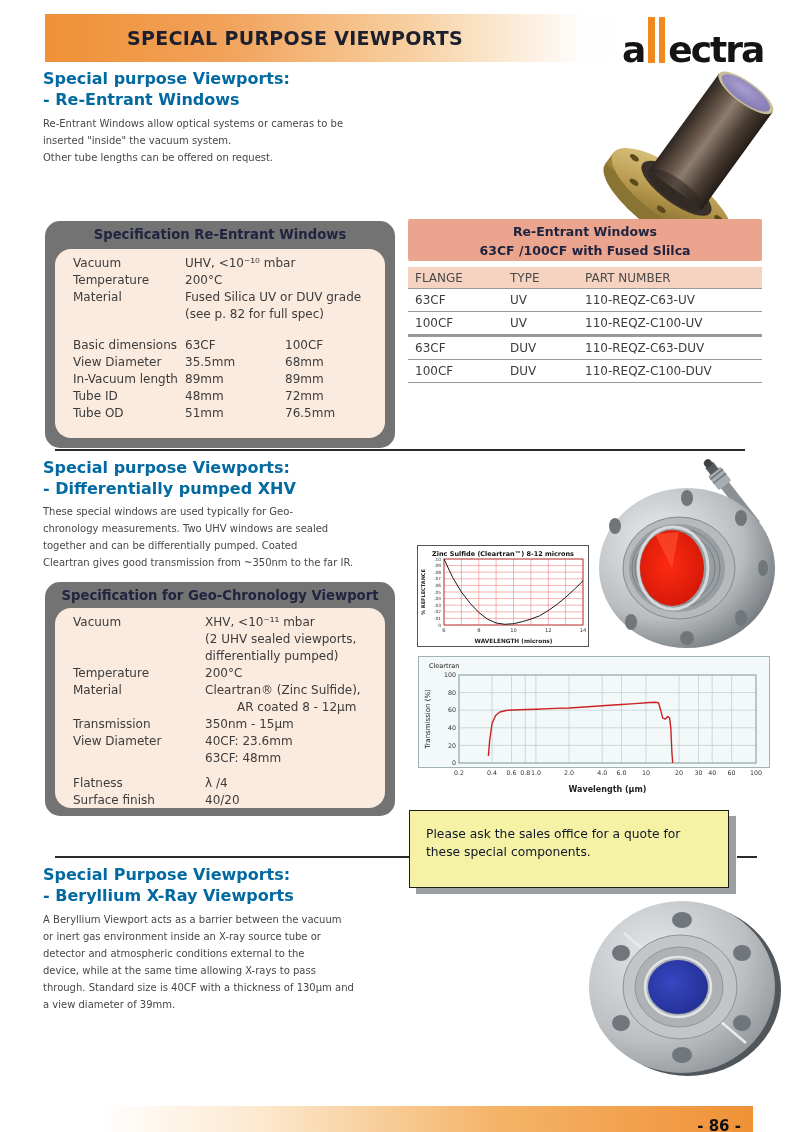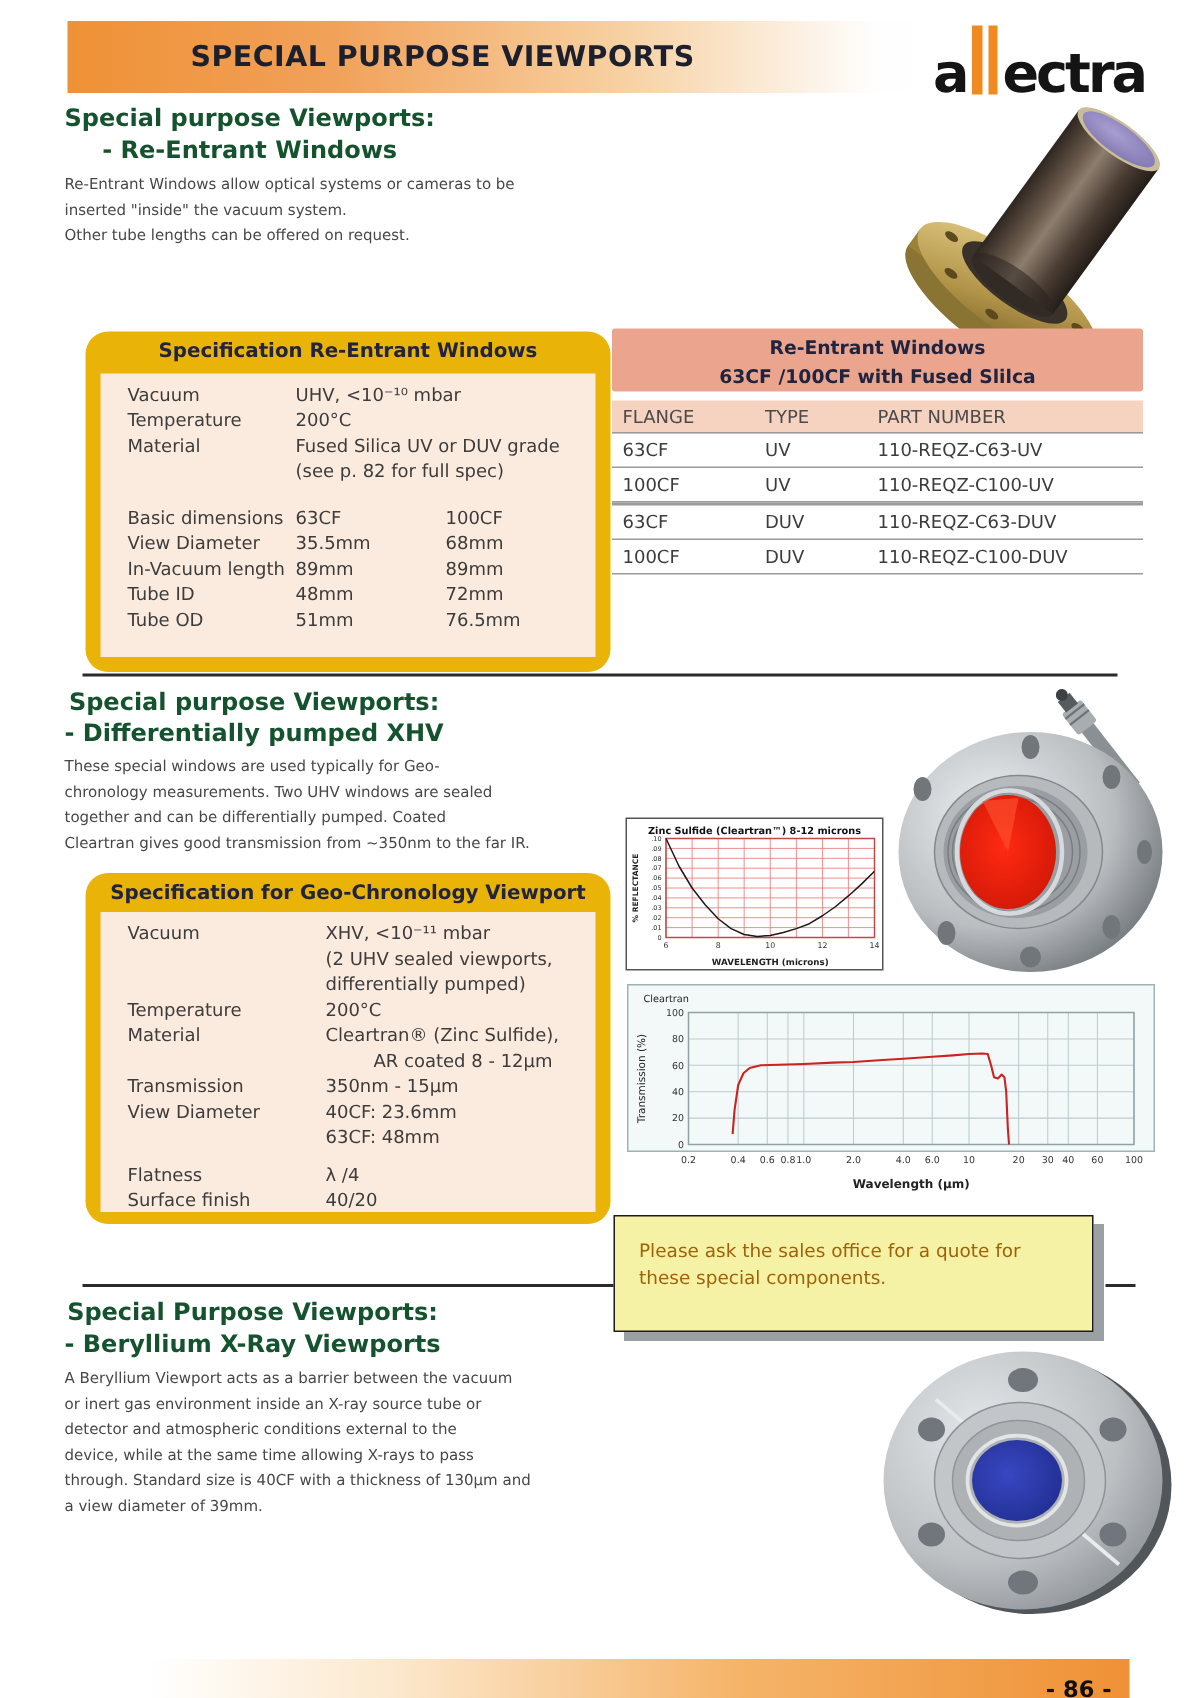--- a/index.html
+++ b/index.html
@@ -9,46 +9,46 @@
   
   .banner{left:45px;top:14px;width:586px;height:48px;
     background:linear-gradient(90deg,#ef9136 0%,#f1a159 30%,#f7cf9f 62%,#fefefe 92%,#fff 100%);}
   .banner-title{padding-left:82px;line-height:48px;font-size:19px;font-weight:bold;
     color:#1b1f2e;letter-spacing:.3px;white-space:nowrap;}
   .logo{left:622px;top:6px;width:150px;height:58px;display:flex;align-items:flex-end;}
   .logo-txt{font-weight:bold;font-size:36px;line-height:.78;color:#141414;letter-spacing:-2px;}
   .logo-bars{display:flex;gap:4px;margin:0 3px 1px 4px;align-items:flex-end;}
   .bar{width:6.5px;height:46px;background:#ef8a20;}
   
-  .sec-heading{font-size:16px;font-weight:bold;color:#14532d;line-height:21px;white-space:nowrap;text-align:center;}
+  .sec-heading{font-size:16px;font-weight:bold;color:#0369a1;line-height:21px;white-space:nowrap;}
   .para{font-size:10px;color:#474747;line-height:17px;white-space:nowrap;}
   
-  .spec-box{background:#eab308;border-radius:15px;overflow:hidden;margin-left:12px;}
+  .spec-box{background:#737373;border-radius:15px;overflow:hidden;}
   .spec-title{text-align:center;font-size:13.2px;font-weight:bold;color:#20243f;padding-top:6px;white-space:nowrap;}
-  .spec-inner{position:absolute;left:10px;right:10px;background:#fbeade;border-radius:0;
+  .spec-inner{position:absolute;left:10px;right:10px;background:#fbeade;border-radius:16px;
     padding:6px 0 0 18px;overflow:hidden;}
   .spec-row{display:grid;font-size:12px;color:#3c3c3c;line-height:17px;white-space:nowrap;}
   
   .parts-head{background:#eba48e;border-radius:2px;height:42px;text-align:center;font-weight:bold;
     color:#20243f;font-size:12.5px;line-height:1.5;padding-top:4px;box-sizing:border-box;}
   .parts-cols{margin-top:6px;background:#f6d2c0;height:21px;display:grid;
     grid-template-columns:95px 75px 1fr;align-items:center;font-size:12px;color:#4a4a4a;
     padding-left:7px;border-bottom:1px solid #9a9a9a;}
   .parts-row{display:grid;grid-template-columns:95px 75px 1fr;padding-left:7px;height:22px;
     align-items:center;font-size:12px;color:#3c3c3c;border-bottom:1px solid #9a9a9a;}
   .parts-row.group-sep{border-top:2px solid #9a9a9a;}
   
   .divider{height:2px;background:#2b2b2b;}
   
   .chart1-box{left:417px;top:545px;width:172px;height:102px;background:#fff;border:1px solid #555;box-sizing:border-box;}
   .chart2-box{left:418px;top:656px;width:352px;height:112px;background:#f3f9f8;border:1px solid #9fb3b6;box-sizing:border-box;}
   
   .note-box{left:409px;top:810px;width:320px;height:78px;background:#f5f2a6;border:1px solid #1c1c1c;
     box-shadow:7px 6px 0 #9aa0a4;box-sizing:border-box;padding:14px 16px 0 16px;
-    font-size:12.3px;color:#a16207;line-height:18px;}
+    font-size:12.3px;color:#0f172a;line-height:18px;}
   
   .footer-bar{left:100px;top:1106px;width:653px;height:40px;
     background:linear-gradient(90deg,#ffffff 0%,#fce8cd 25%,#f5b469 60%,#ef9136 100%);
     display:flex;align-items:center;justify-content:flex-end;padding-right:12px;box-sizing:border-box;
     font-size:15px;font-weight:bold;color:#101010;}
 </style>
 </head>
 <body>
 
 <div>

